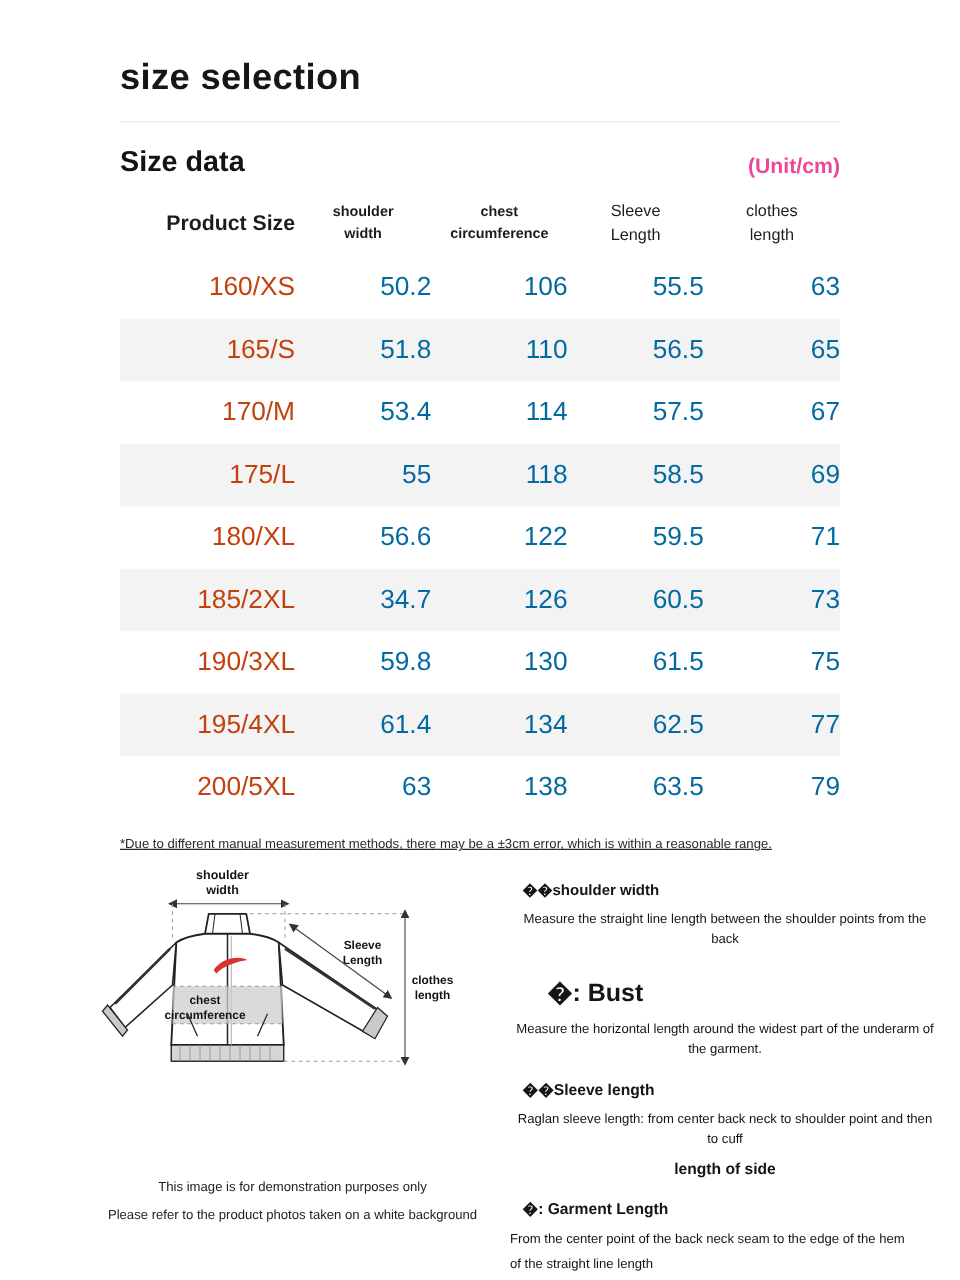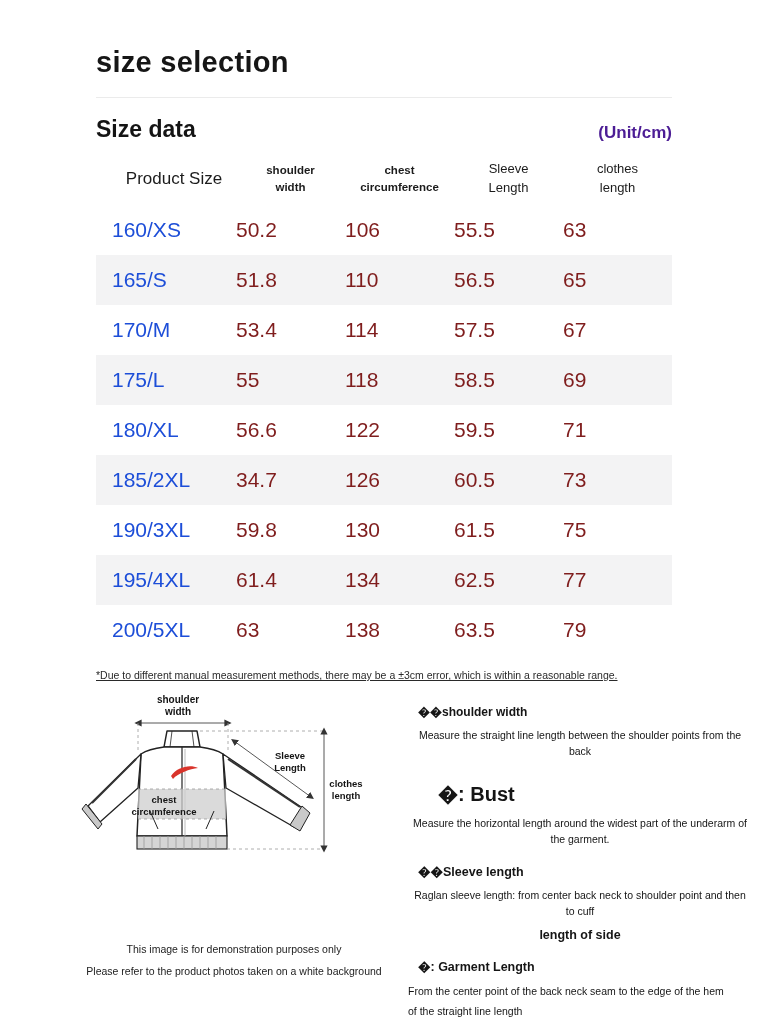--- a/index.html
+++ b/index.html
@@ -6,34 +6,34 @@
   html, body { background: #ffffff; }
   body { font-family: "Liberation Sans", sans-serif; }
   .page { width: 768px; height: 1024px; margin: 0 auto; background: #fff; color: #111;
           overflow: hidden; position: relative; }
 
   .main-title { margin: 46px 96px 0; font-size: 29px; font-weight: 700; color: #161616; letter-spacing: .3px; }
   .divider { border-top: 1px solid #ebebeb; margin: 18px 96px 0; }
 
   .size-header { display: flex; justify-content: space-between; align-items: flex-end; margin: 18px 96px 0; }
   .size-heading { font-size: 23px; font-weight: 700; color: #141414; }
-  .unit { font-size: 17px; font-weight: 600; color: #4c1d95; }
+  .unit { font-size: 17px; font-weight: 600; color: #ec4899; }
 
   .table { margin: 10px 96px 0; }
   .thead, .tr { display: grid; grid-template-columns: 140px 1fr 1fr 1fr 1fr; align-items: center; }
   .thead { height: 52px; }
   .tr { height: 50px; }
   .tr.alt { background: #f3f3f4; }
   .th { text-align: center; line-height: 1.45; color: #1c1c1c; }
   .th span { display: block; }
-  .th-product { text-align: center; padding-left: 16px; font-size: 17px; font-weight: 400; }
+  .th-product { text-align: right; padding-left: 16px; font-size: 17px; font-weight: 700; }
   .th-sm { font-size: 11.5px; font-weight: 700; }
   .th-md { font-size: 13px; font-weight: 500; }
-  .td { text-align: left; font-size: 21px; color: #7f1d1d; }
-  .td-size { text-align: left; padding-left: 16px; color: #1d4ed8; }
+  .td { text-align: right; font-size: 21px; color: #0369a1; }
+  .td-size { text-align: right; padding-left: 16px; color: #c2410c; }
 
   .footnote { margin: 14px 96px 0; font-size: 10.5px; color: #2a2a2a; text-decoration: underline; }
 
   .bottom { display: flex; margin: 8px 0 0 76px; }
   .diagram-col { width: 316px; }
   .captions { margin-top: 10px; text-align: center; font-size: 10.5px; color: #222; line-height: 2.1; }
 
   .guide-col { width: 376px; margin-left: 0; padding-top: 14px; font-size: 10.5px; color: #151515; }
   .g-h { font-weight: 700; font-size: 12px; margin: 0 0 7px 26px; }
   .g-h.bust { font-size: 20px; margin: 20px 0 8px 46px; }

